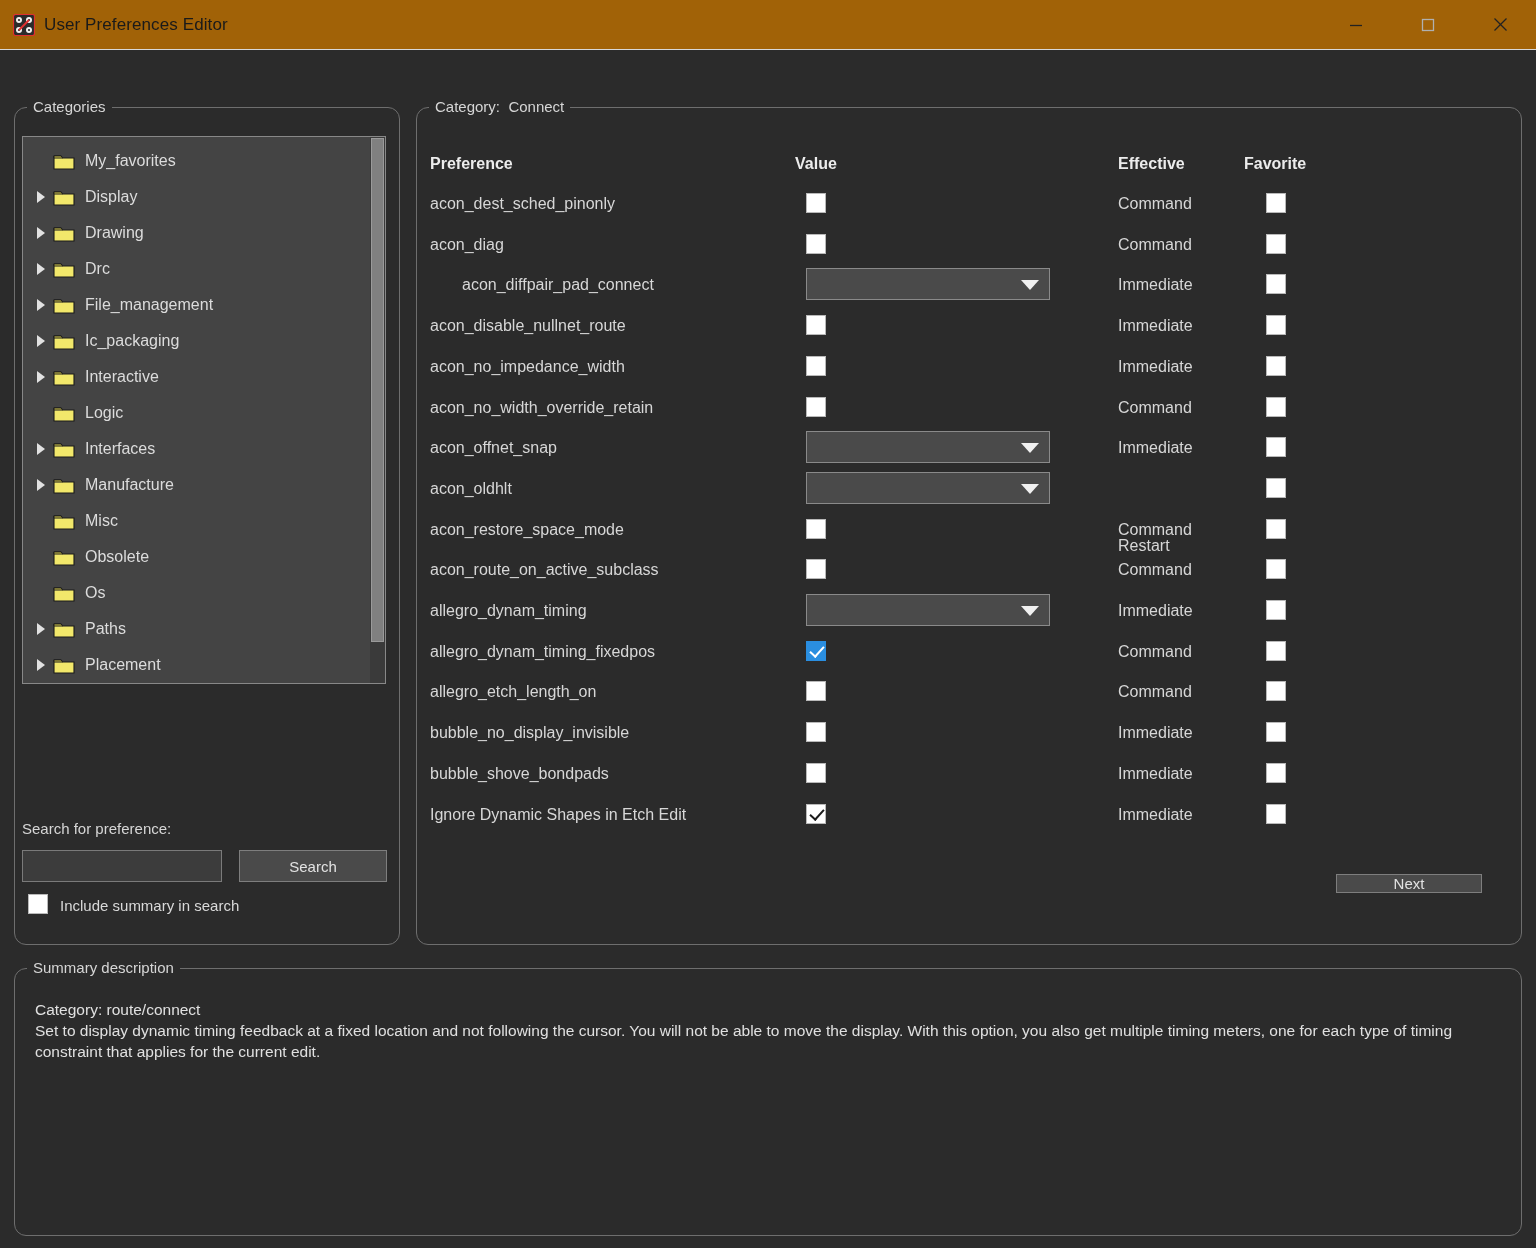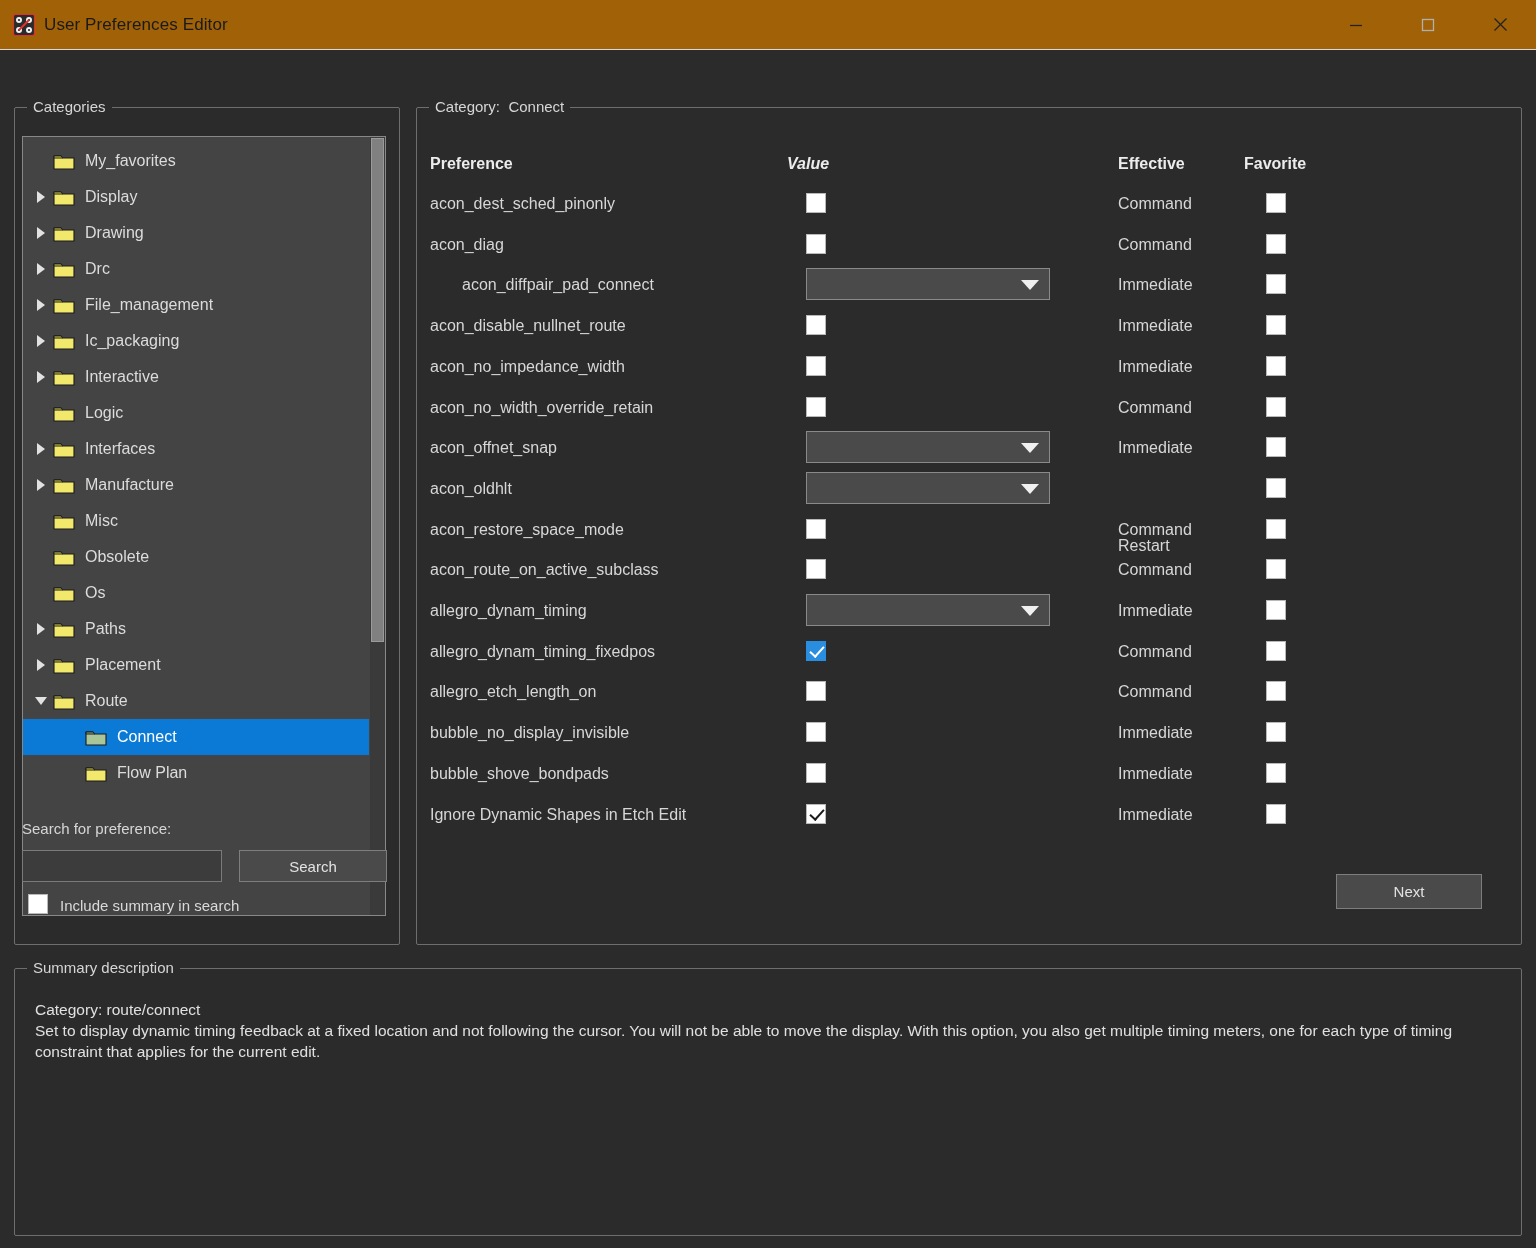--- a/index.html
+++ b/index.html
@@ -30,33 +30,33 @@
   }
   .win-btn svg { display: block; }
 
   
   .shell { padding: 0; position: relative; height: 1198px; }
 
   
   .group {
     position: absolute;
     border: 1px solid #6e6e6e;
-    border-radius: 2px;
+    border-radius: 12px;
   }
   .group-label {
     position: absolute; top: -10px; left: 12px;
     background: #2b2b2b; padding: 0 6px;
     font-size: 15px; color: #d6d6d6; white-space: nowrap;
   }
 
   
   #categories-group { left: 14px; top: 57px; width: 386px; height: 838px; }
   .tree-outer {
     position: absolute; left: 7px; top: 28px;
-    width: 364px; height: 780px;
+    width: 364px; height: 548px;
     background: #444444; border: 1px solid #888;
   }
   .tree-scroll { position: absolute; inset: 0; overflow: hidden; }
   .tree {
     position: absolute; left: 0; top: 6px; right: 16px;
   }
   .tree-item {
     height: 36px; display: flex; align-items: center;
     padding-left: 6px; cursor: default; position: relative;
   }
@@ -129,21 +129,21 @@
   .cb.checked-blue {
     background: #2a8ee0; border: 1px solid #2a8ee0;
   }
   .cb.checked-blue::after { border-color: #ffffff; }
   .cb-text { font-size: 15px; color: #d9d9d9; margin-left: 12px; }
 
   
   #category-group { left: 416px; top: 57px; width: 1106px; height: 838px; }
   .prefs { position: absolute; left: 0; top: 0; right: 0; bottom: 0; }
   .col-pref  { position: absolute; left: 13px; text-align: right;  }
-  .col-val   { position: absolute; left: 370px; font-style: italic; }
+  .col-val   { position: absolute; left: 378px; }
   .col-eff   { position: absolute; left: 701px; }
   .col-fav   { position: absolute; left: 827px; }
 
   .hdr {
     position: absolute; top: 47px;
     font-size: 16px; font-weight: bold; color: #ececec;
   }
   .row-name, .row-eff {
     position: absolute; font-size: 16px; color: #d7d7d7;
     white-space: nowrap;
@@ -155,21 +155,21 @@
   }
   .combo .arrow {
     position: absolute; right: 10px; top: 11px;
     width: 0; height: 0;
     border-top: 10px solid #f0f0f0;
     border-left: 9px solid transparent;
     border-right: 9px solid transparent;
   }
   .next-btn {
     position: absolute; left: 919px; top: 766px;
-    width: 146px; height: 35px;
+    width: 146px; height: 19px;
     background: #4a4a4a; border: 1px solid #7e7e7e;
     color: #e2e2e2; font-size: 15px; cursor: pointer;
     font-family: "Liberation Sans", sans-serif;
   }
 
   
   #summary-group { left: 14px; top: 918px; width: 1508px; height: 268px; }
   .summary-body {
     position: absolute; left: 20px; top: 30px; right: 14px;
     font-size: 15.5px; color: #e0e0e0; line-height: 1.36;

